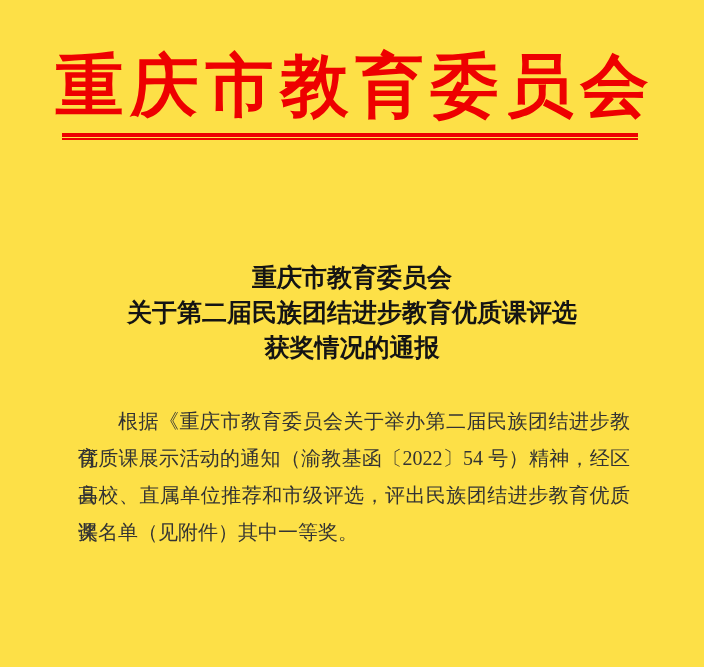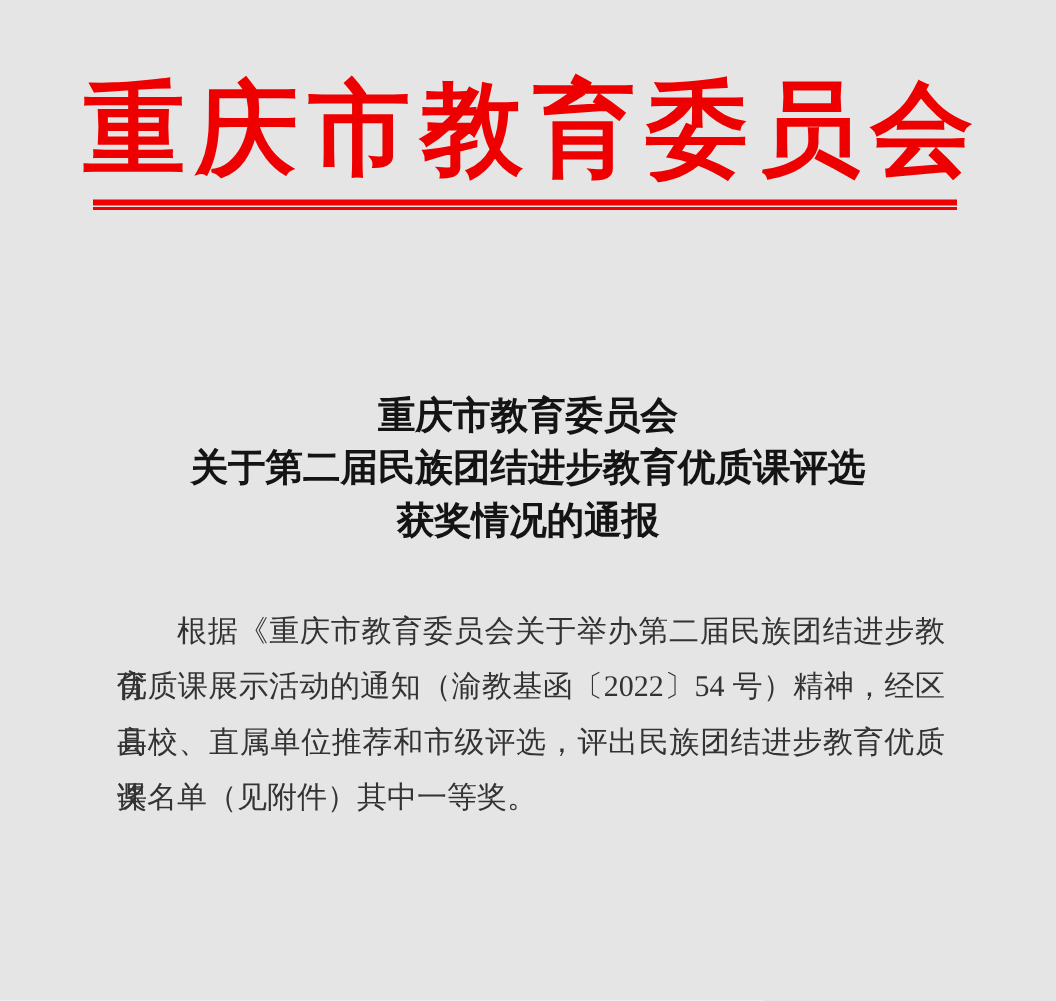--- a/index.html
+++ b/index.html
@@ -78,21 +78,21 @@
     white-space: normal;
     text-align: justify;
     text-align-last: justify;
     text-justify: inter-character;
   }
   .bline.indent { text-indent: 40px; }
 </style>
 </head>
 <body>
 
-<div class="page" style="background: #e5e5e5; padding-left: 36px;">
+<div class="page" style="background: #fde047; padding-left: 36px;">
 
   <div class="masthead" style="color: rgb(238, 0, 0);">重庆市教育委员会</div>
 
   <div class="red-rule">
     <div class="rule-thick" style="background: rgb(238, 0, 0);"></div>
     <div class="rule-gap"></div>
     <div class="rule-thin" style="background: rgb(238, 0, 0);"></div>
   </div>
 
 

